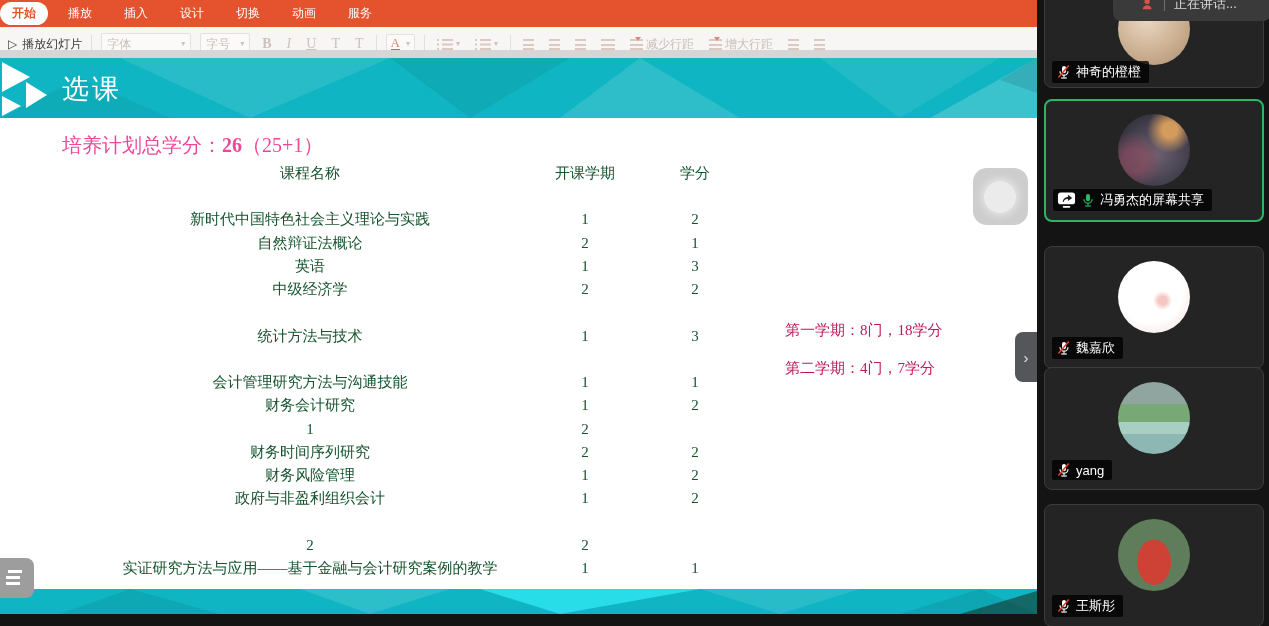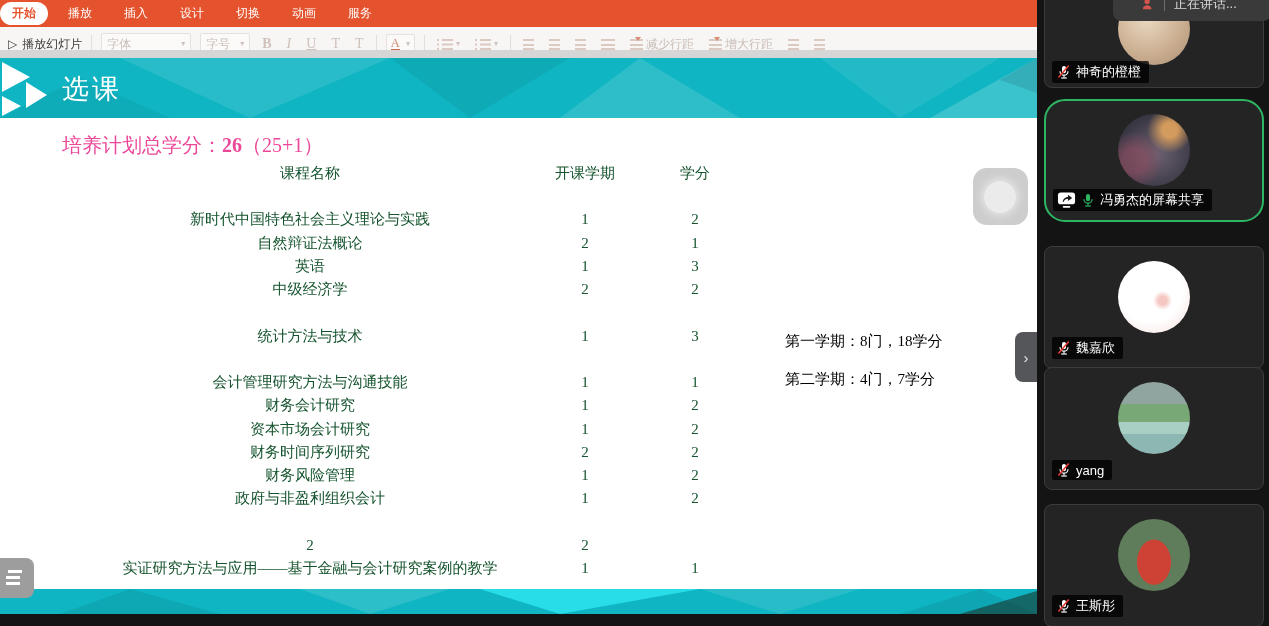--- a/index.html
+++ b/index.html
@@ -43,21 +43,21 @@
   .slide{position:absolute;left:0;top:8px;width:1037px;height:556px;background:#ffffff;overflow:hidden;}
   .banner{position:absolute;left:0;top:0;width:1037px;height:60px;background:#0fb5c2;overflow:hidden;}
   .slide-title{position:absolute;left:62px;top:13px;font-size:27px;color:#fff;letter-spacing:3px;}
   .credits-line{position:absolute;left:62px;top:74px;font-family:"Liberation Serif","DejaVu Serif",serif;
                 font-size:20px;color:#ec4899;}
   .credits-line b{font-weight:bold;}
   .ctable{position:absolute;left:105px;top:104px;width:630px;font-family:"Liberation Serif","DejaVu Serif",serif;
           font-size:15px;color:#14532d;}
   .trow{display:grid;grid-template-columns:410px 140px 80px;height:23.3px;align-items:center;text-align:center;}
   .tgroup{margin-top:23px;}
-  .annot{position:absolute;left:785px;font-family:"Liberation Serif","DejaVu Serif",serif;font-size:15px;color:#000000;white-space:nowrap;margin-top:11px;}
+  .annot{position:absolute;left:785px;font-family:"Liberation Serif","DejaVu Serif",serif;font-size:15px;color:#be185d;white-space:nowrap;}
   .bottom-band{position:absolute;left:0;top:531px;width:1037px;height:25px;background:#0fb5c2;overflow:hidden;}
 
   
   .float-btn{left:973px;top:168px;width:55px;height:57px;border-radius:14px;background:rgba(145,145,145,.45);}
   .float-btn .dot{position:absolute;left:11px;top:13px;width:32px;height:32px;border-radius:50%;
                   background:rgba(238,238,238,.92);box-shadow:0 0 8px 2px rgba(255,255,255,.55);}
   .chevron-tab{left:1015px;top:332px;width:22px;height:50px;background:#55565a;border-radius:8px 0 0 8px;
                color:#e8e8e8;display:flex;align-items:center;justify-content:center;font-size:15px;}
   .drag-handle{left:1039px;top:340px;width:7px;height:33px;border-left:2px solid #8d8d8d;border-right:2px solid #8d8d8d;box-sizing:border-box;}
   .slide-nav-btn{left:-8px;top:558px;width:42px;height:40px;border-radius:8px;background:#9d9d9d;}
@@ -77,21 +77,21 @@
   .av2{background:radial-gradient(circle at 72% 22%,rgba(235,170,95,.85) 0 10%,rgba(235,170,95,0) 30%),
                   radial-gradient(circle at 22% 65%,rgba(150,80,100,.6) 0 16%,rgba(150,80,100,0) 40%),
                   radial-gradient(circle at 55% 55%,#6b6070,#343340 75%);}
   .av3{background:radial-gradient(circle at 62% 55%,#f4c7c2 0 7%,rgba(244,199,194,0) 16%),
                   radial-gradient(circle at 45% 40%,#ffffff 55%,#f9ecea 80%,#f4dedb);}
   .av4{background:linear-gradient(to bottom,#90a4a0 0 30%,#79a877 30% 55%,#a9cfc4 55% 72%,#8db7b2 72%);}
   .av5{background:radial-gradient(ellipse 30px 40px at 50% 60%,#cd4234 55%,rgba(205,66,52,0) 58%),#5f7d5a;}
   .plabel{position:absolute;left:7px;bottom:9px;background:rgba(0,0,0,.78);color:#fff;font-size:13px;
           padding:2px 8px 2px 4px;display:flex;align-items:center;gap:4px;border-radius:2px;white-space:nowrap;}
   .tile1{top:-35px;} .tile1 .av{top:27px;} .tile1 .plabel{bottom:4px;}
-  .tile2{top:99px;border-radius:21px;}  .tile2 .av{top:13px;}
+  .tile2{top:99px;}  .tile2 .av{top:13px;}
   .tile3{top:246px;} .tile3 .av{top:14px;}
   .tile4{top:367px;} .tile4 .av{top:14px;}
   .tile5{top:504px;} .tile5 .av{top:14px;}
   .speak-overlay{position:absolute;left:76px;top:-13px;width:158px;height:34px;background:#3a3a3a;
                  border-radius:8px;display:flex;align-items:center;gap:9px;padding-left:28px;box-sizing:border-box;
                  color:#d9d9d9;font-size:13px;overflow:hidden;}
   .ov-sep{width:1px;height:14px;background:#6e6e6e;}
 </style>
 </head>
 <body>
@@ -243,21 +243,20 @@
           <span>会计管理研究方法与沟通技能</span>
           <span>1</span>
           <span>1</span>
         </div>
         <div class="trow">
           <span>财务会计研究</span>
           <span>1</span>
           <span>2</span>
         </div>
         <div class="trow">
-          <span>资本市场会计研究</span>
           <span>1</span>
           <span>2</span>
         </div>
         <div class="trow">
           <span>财务时间序列研究</span>
           <span>2</span>
           <span>2</span>
         </div>
         <div class="trow">
           <span>财务风险管理</span>

